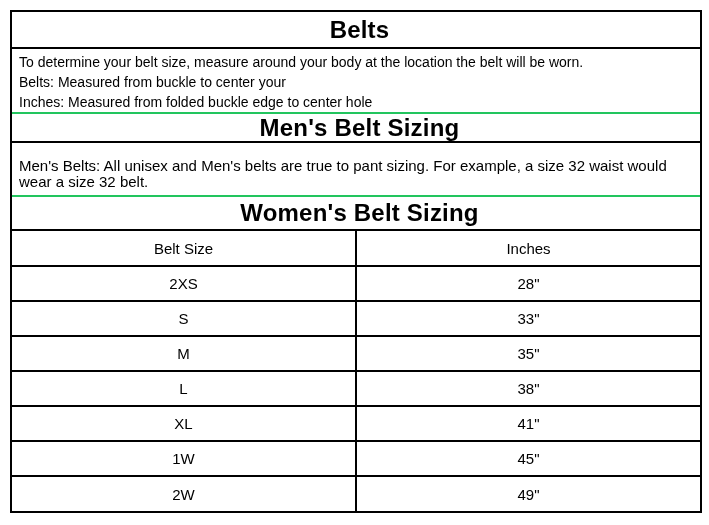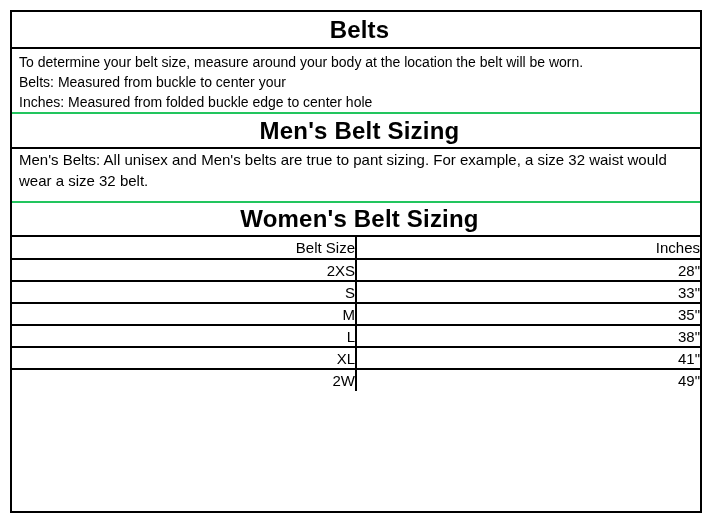--- a/index.html
+++ b/index.html
@@ -24,41 +24,41 @@
     display: flex;
     align-items: center;
     padding-left: 7px;
     font-size: 24px;
     font-weight: bold;
     letter-spacing: 0.2px;
     flex: 0 0 auto;
     justify-content: center;
   }
   .h-belts   { height: 37px; }
-  .h-mens    { height: 35px; }
+  .h-mens    { height: 29px; }
   .h-womens  { height: 34px; }
   .section-text {
     border-bottom: 2px solid #22c55e;
     padding: 3px 7px 0 7px;
     flex: 0 0 auto;
   }
   .t-intro { height: 65px; font-size: 14px; line-height: 20px; }
-  .t-mens  { height: 54px; font-size: 15px; line-height: 21px; padding-top: 0; }
+  .t-mens  { height: 54px; font-size: 15px; line-height: 16px; padding-top: 15px; }
   .bold-label { font-weight: normal; }
   .size-table-wrap { flex: 1 1 auto; overflow: hidden; }
   table.size-table {
     width: 100%;
     border-collapse: collapse;
     table-layout: fixed;
     font-size: 15px;
   }
   table.size-table td, table.size-table th {
-    text-align: right;
+    text-align: center;
     vertical-align: middle;
-    height: 22px;
+    height: 35px;
     font-weight: normal;
     padding: 0;
   }
   table.size-table td:first-child, table.size-table th:first-child {
     border-right: 2px solid #000000;
   }
   table.size-table tr + tr td, table.size-table tbody tr td {
     border-top: 2px solid #000000;
   }
   table.size-table thead tr th { border-top: none; }
@@ -119,20 +119,24 @@
         </tr>
         <tr>
           <td>L</td>
           <td>38"</td>
         </tr>
         <tr>
           <td>XL</td>
           <td>41"</td>
         </tr>
         <tr>
+          <td>1W</td>
+          <td>45"</td>
+        </tr>
+        <tr>
           <td>2W</td>
           <td>49"</td>
         </tr>
       </tbody>
     </table>
   </div>
 
 </div>
 
 </body></html>

